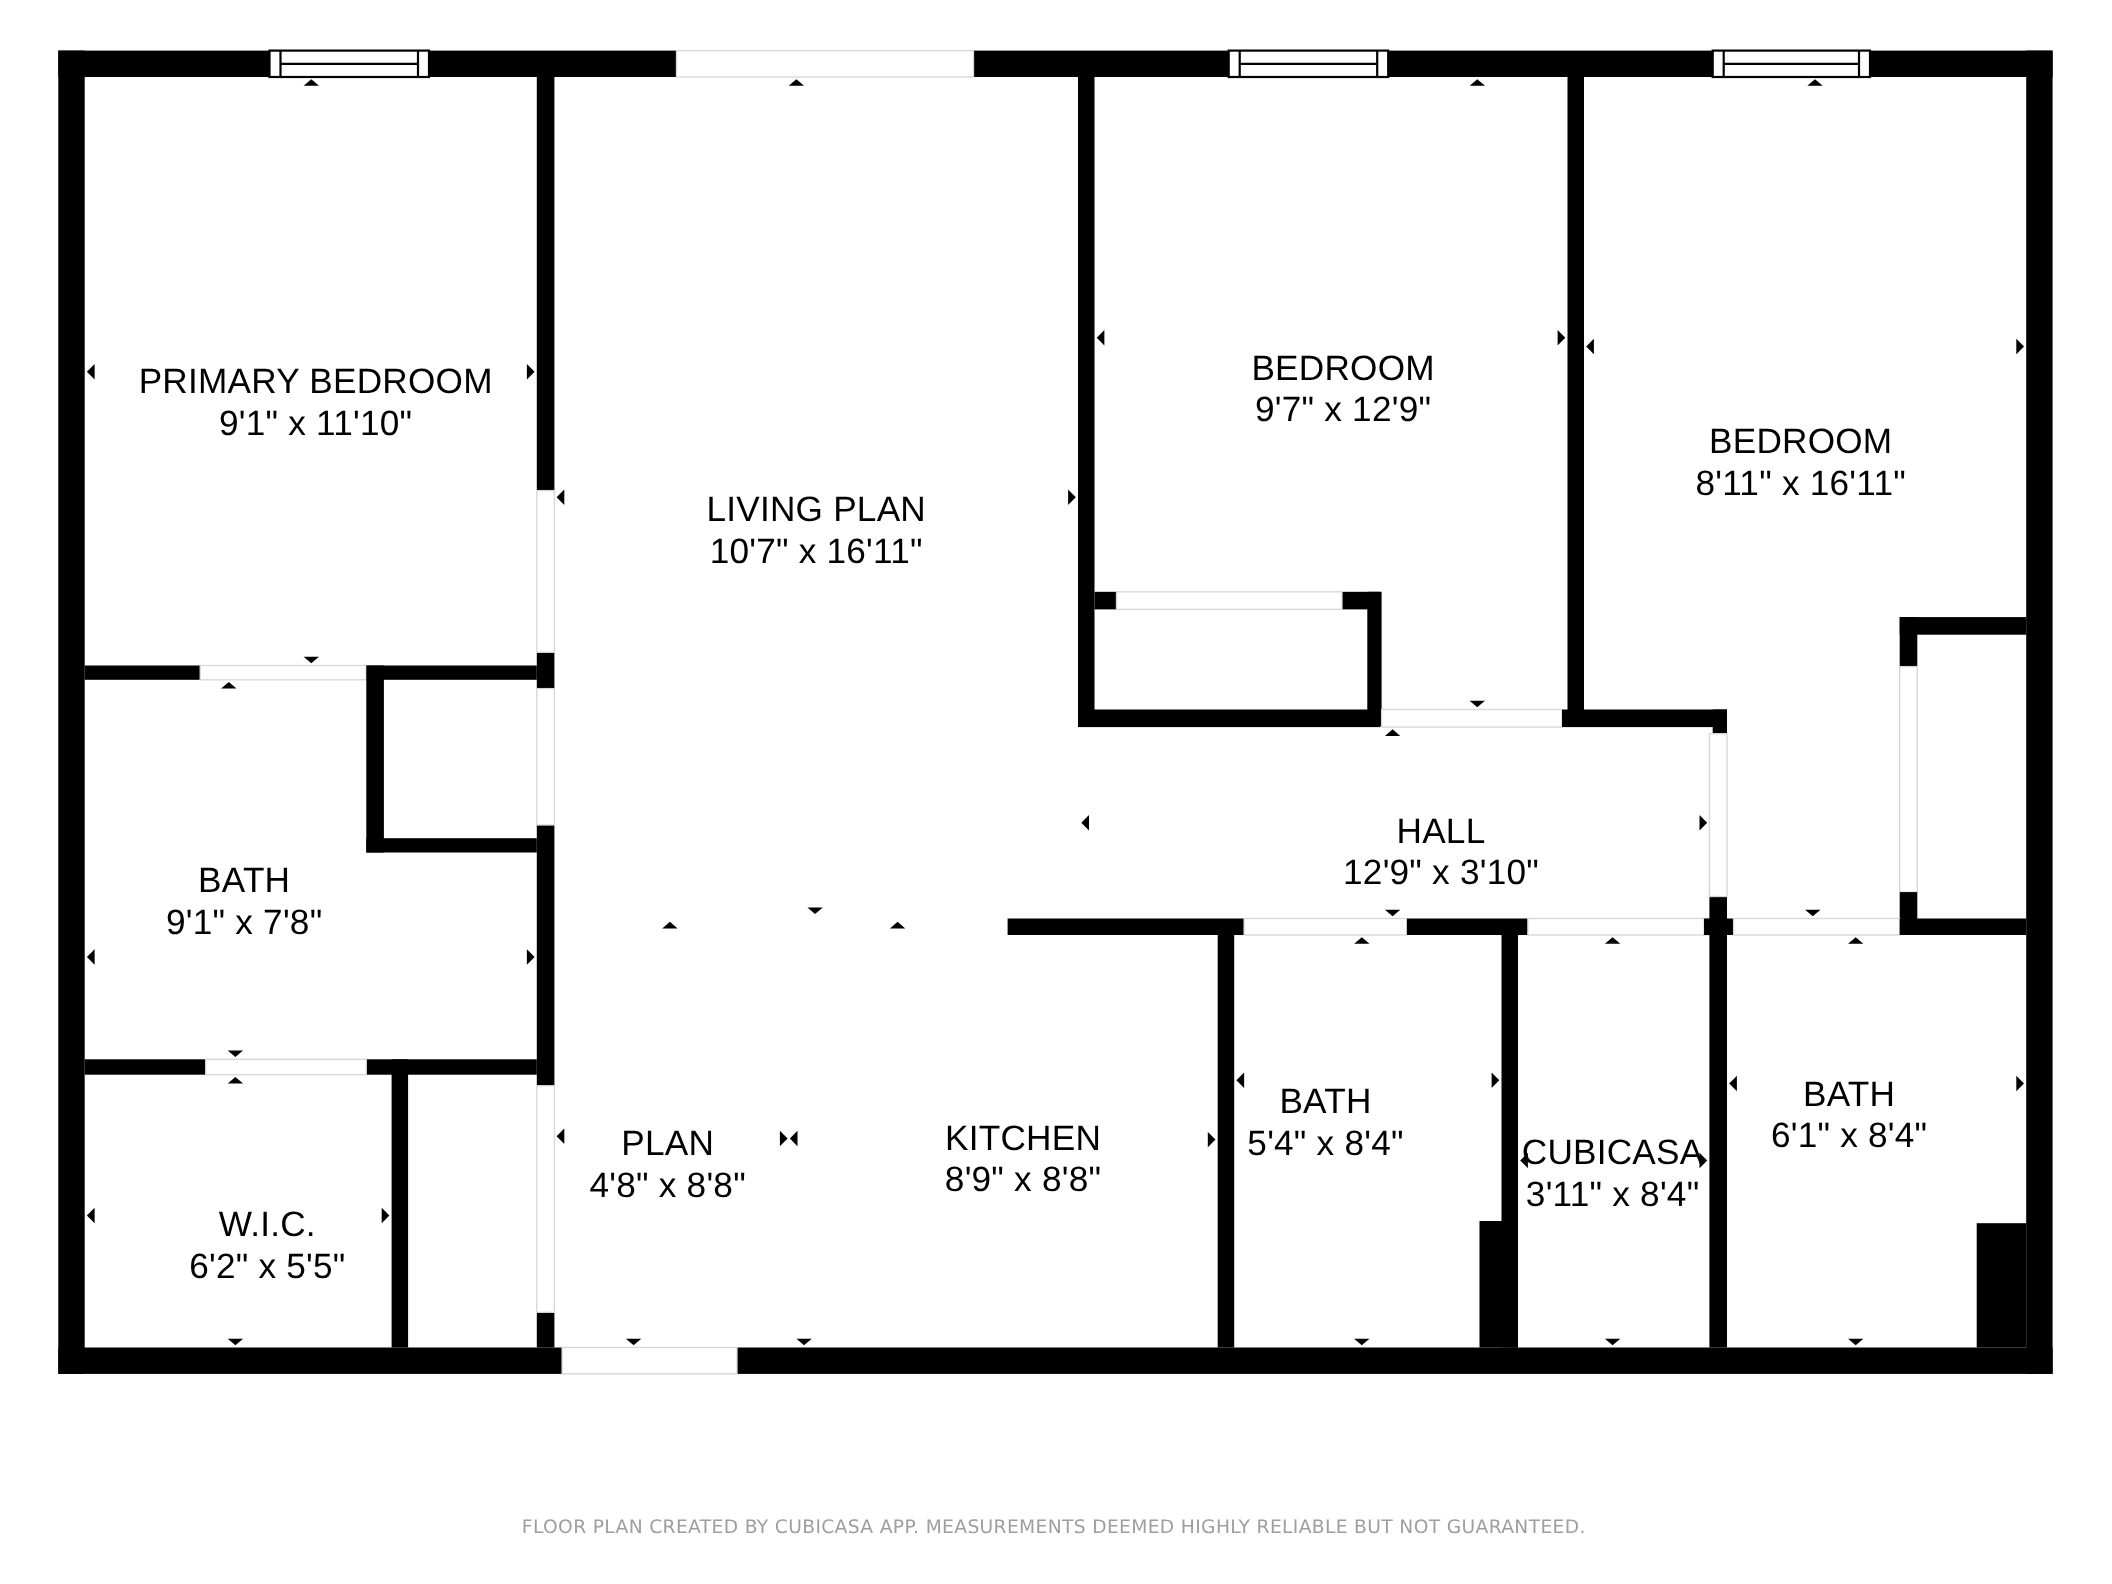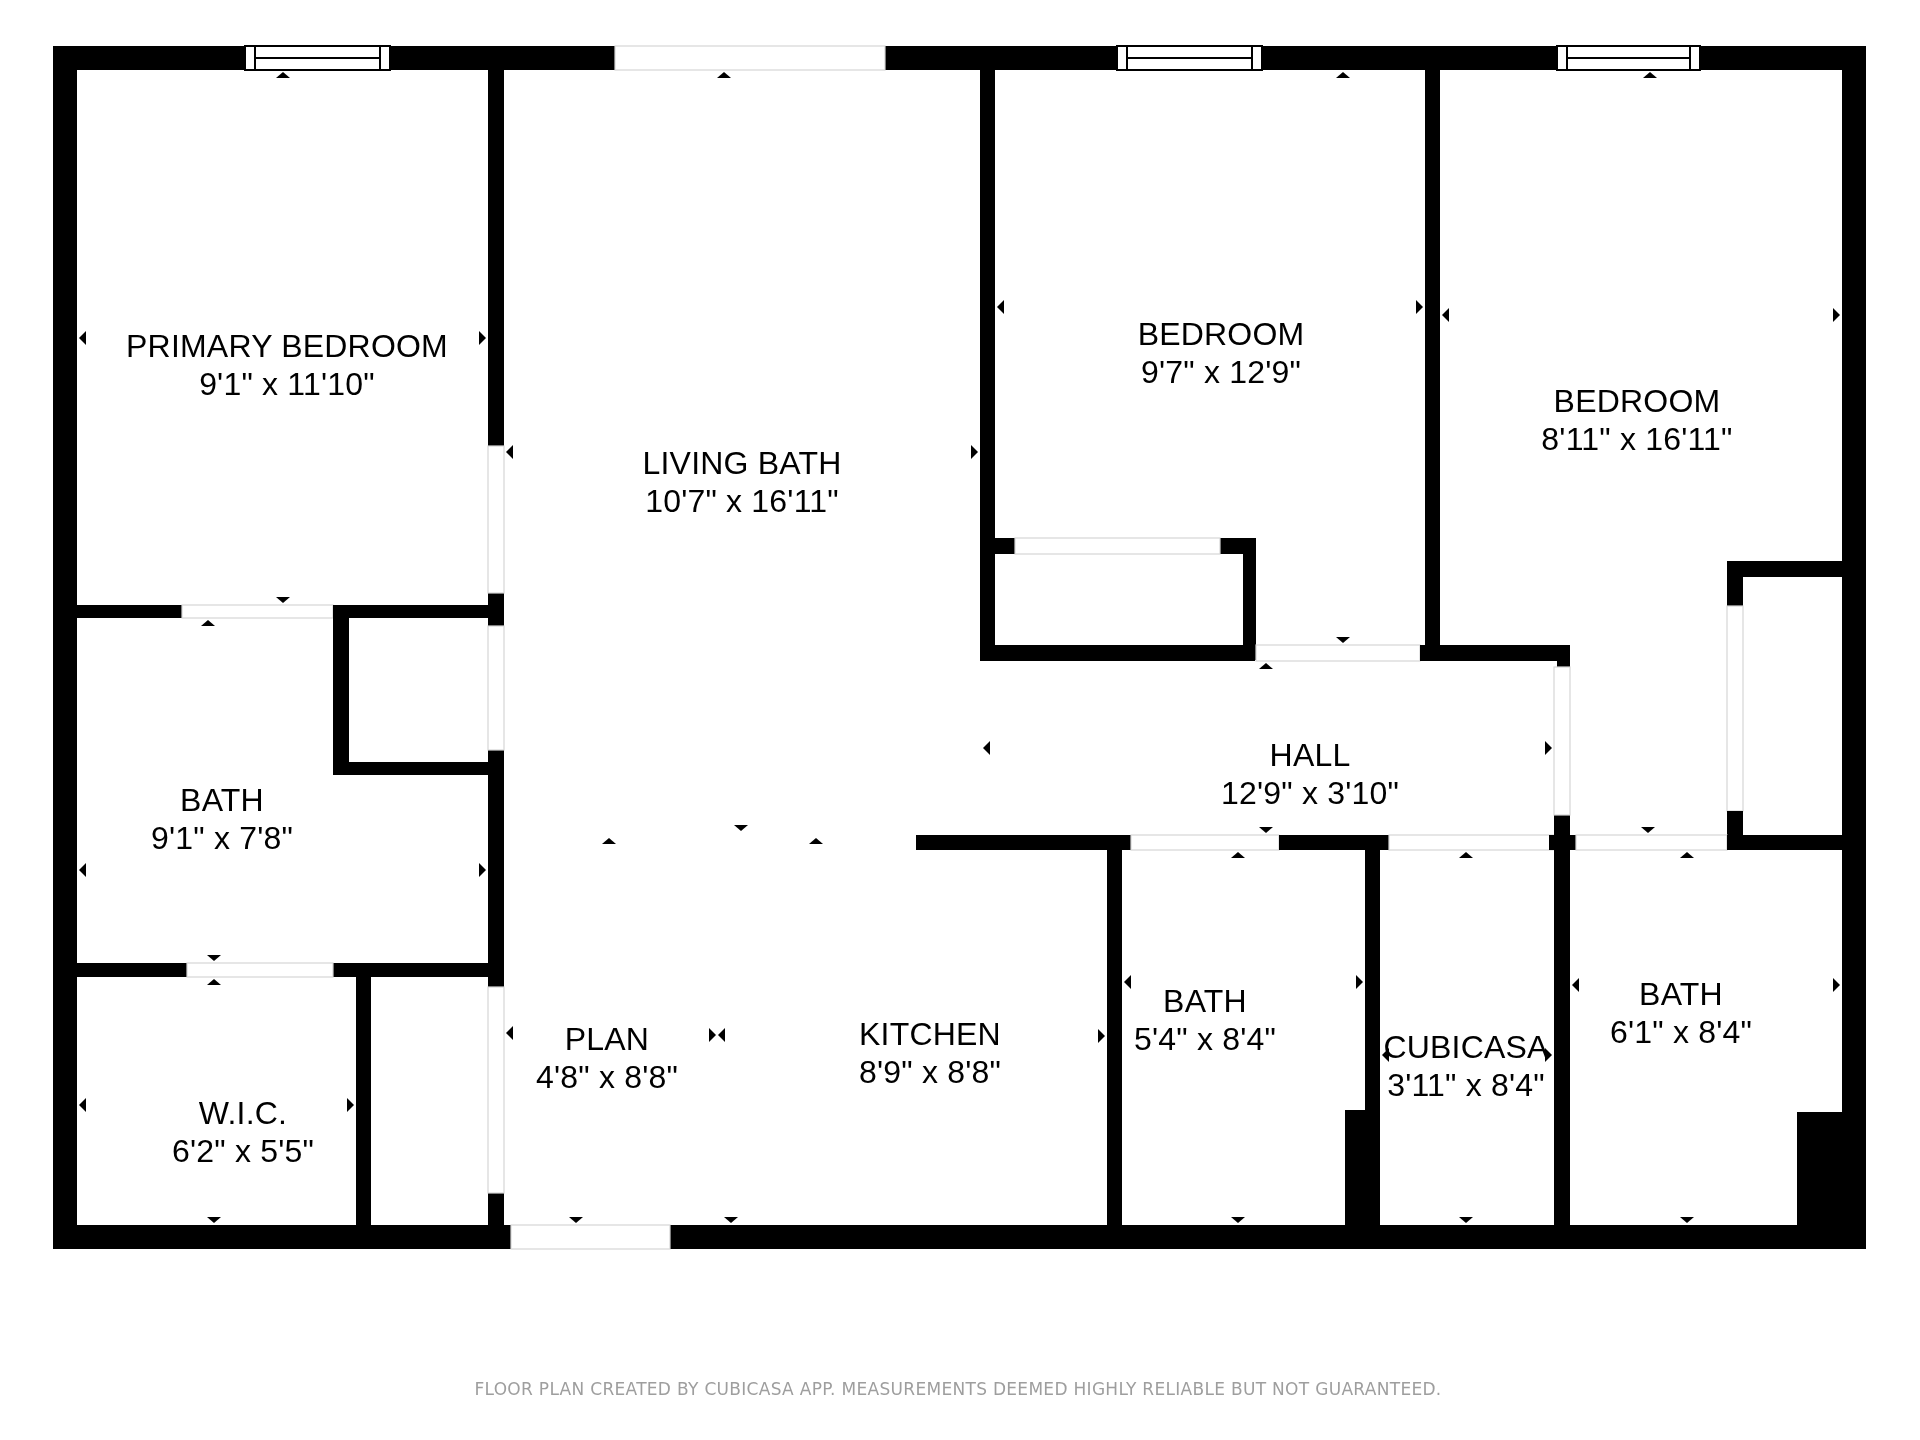--- a/index.html
+++ b/index.html
@@ -181,21 +181,21 @@
     <polygon class="marker" points="1687,1223 1680,1217 1694,1217"></polygon>
   </g>
 </svg>
 
 <div class="room-label" style="left:287px; top:327px;">
   <span class="name">PRIMARY BEDROOM</span>
   <span class="dims">9'1" x 11'10"</span>
 </div>
 
 <div class="room-label" style="left:742px; top:444px;">
-  <span class="name">LIVING BATH</span>
+  <span class="name">LIVING PLAN</span>
   <span class="dims">10'7" x 16'11"</span>
 </div>
 
 <div class="room-label" style="left:1221px; top:315px;">
   <span class="name">BEDROOM</span>
   <span class="dims">9'7" x 12'9"</span>
 </div>
 
 <div class="room-label" style="left:1637px; top:382px;">
   <span class="name">BEDROOM</span>

